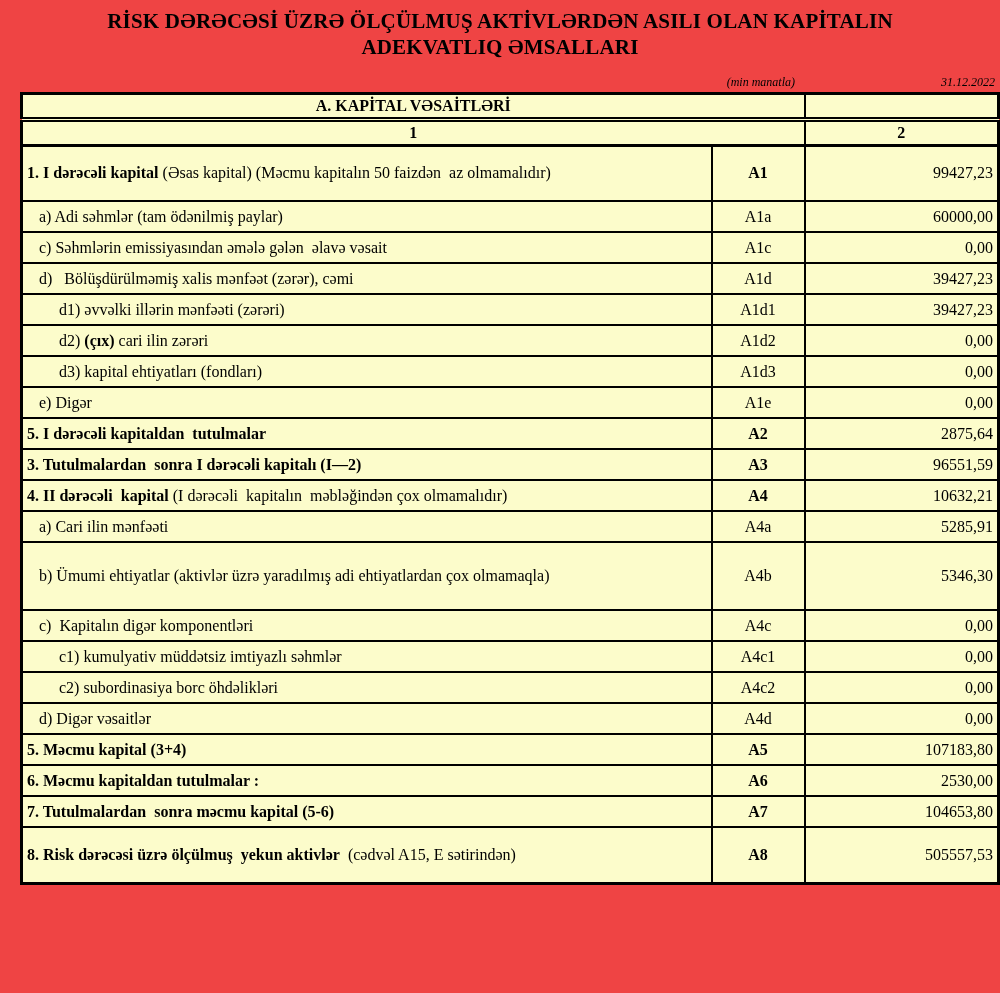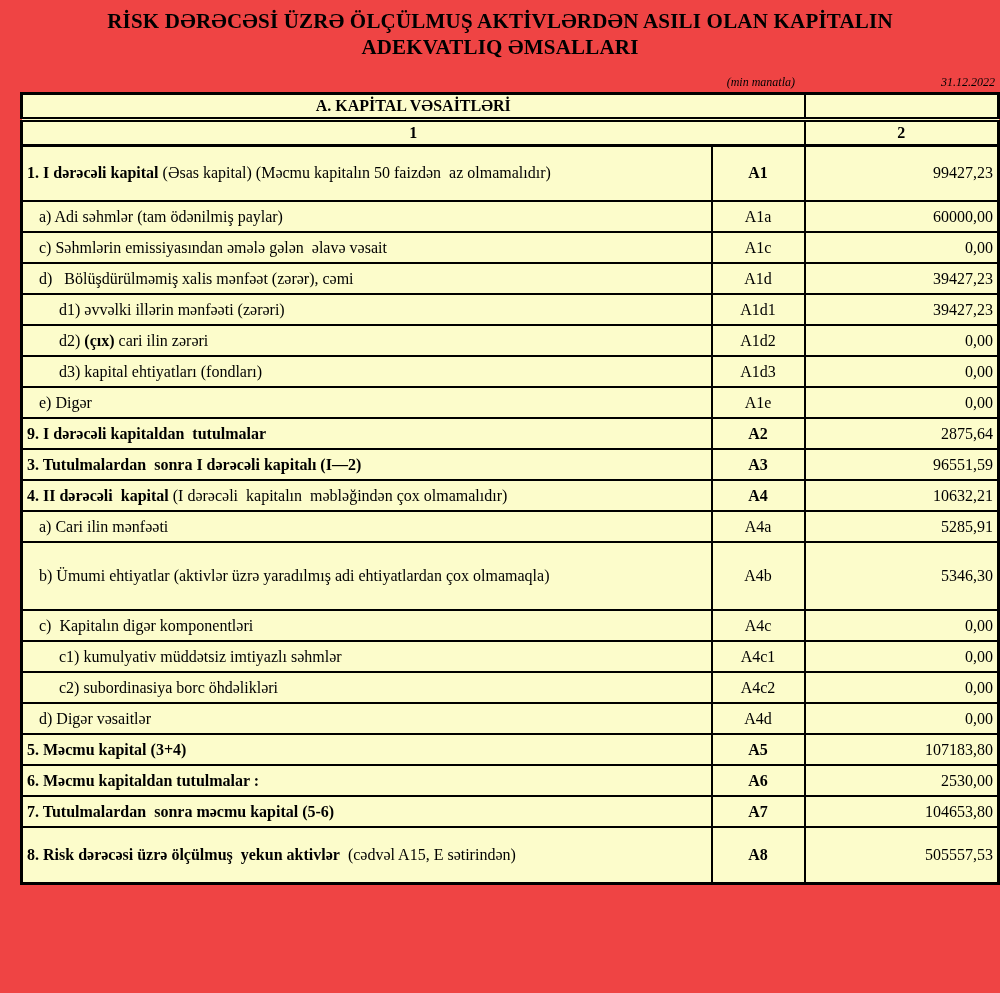--- a/index.html
+++ b/index.html
@@ -114,21 +114,21 @@
     <td class="val">0,00</td>
   </tr>
 
   <tr class="data">
     <td class="lbl" style="padding-left: 16px;"><span class="pre">e) Digər</span><b class="strong"></b><span class="post"></span></td>
     <td class="code">A1e</td>
     <td class="val">0,00</td>
   </tr>
 
   <tr class="data">
-    <td class="lbl" style="padding-left: 4px;"><span class="pre"></span><b class="strong">9. I dərəcəli kapitaldan  tutulmalar</b><span class="post"></span></td>
+    <td class="lbl" style="padding-left: 4px;"><span class="pre"></span><b class="strong">5. I dərəcəli kapitaldan  tutulmalar</b><span class="post"></span></td>
     <td class="code bold">A2</td>
     <td class="val">2875,64</td>
   </tr>
 
   <tr class="data">
     <td class="lbl" style="padding-left: 4px; margin-left: 44px;"><span class="pre"></span><b class="strong">3. Tutulmalardan  sonra I dərəcəli kapitalı (I—2)</b><span class="post"></span></td>
     <td class="code bold">A3</td>
     <td class="val">96551,59</td>
   </tr>
 

